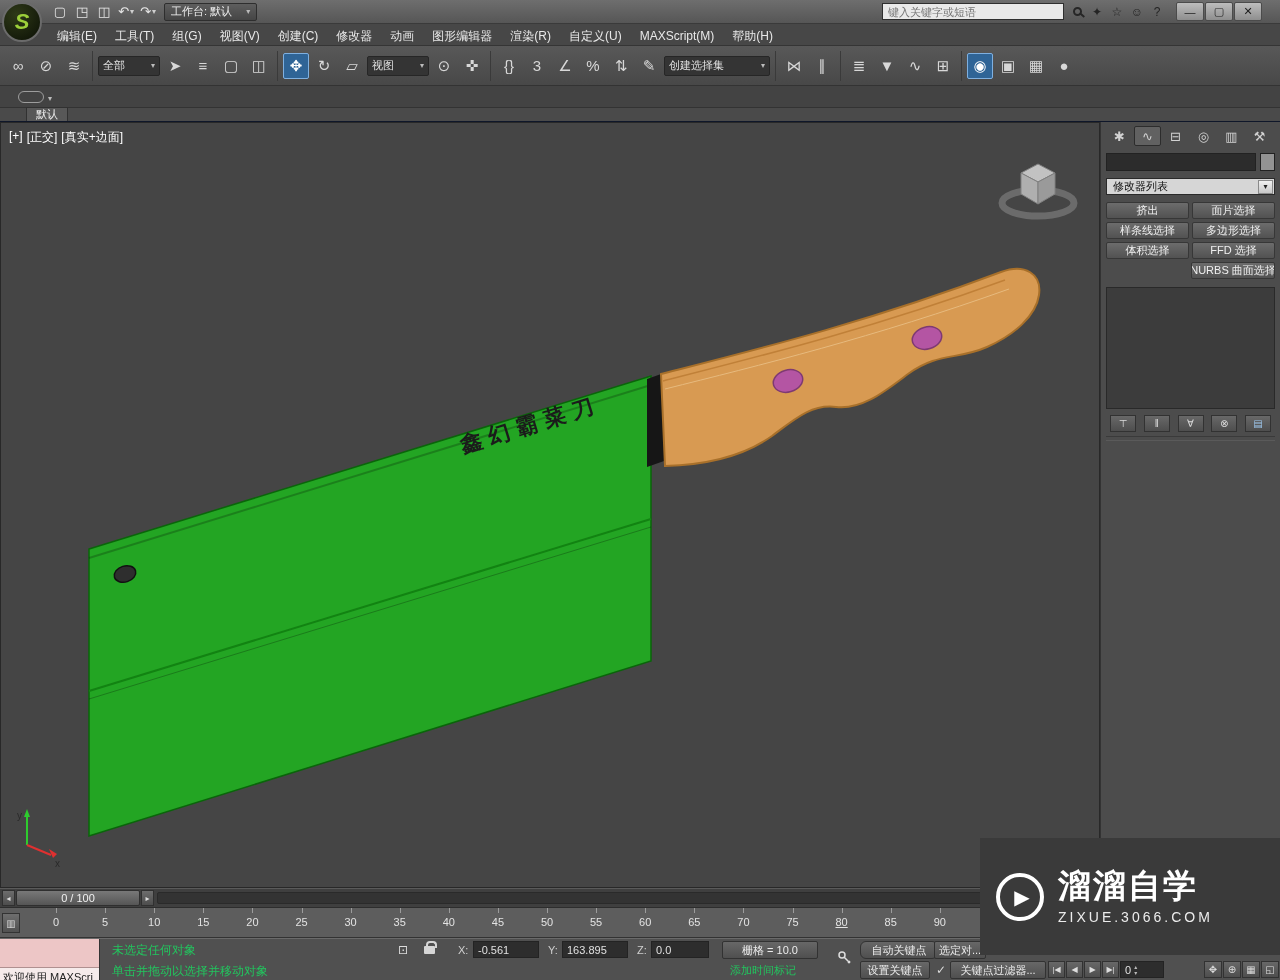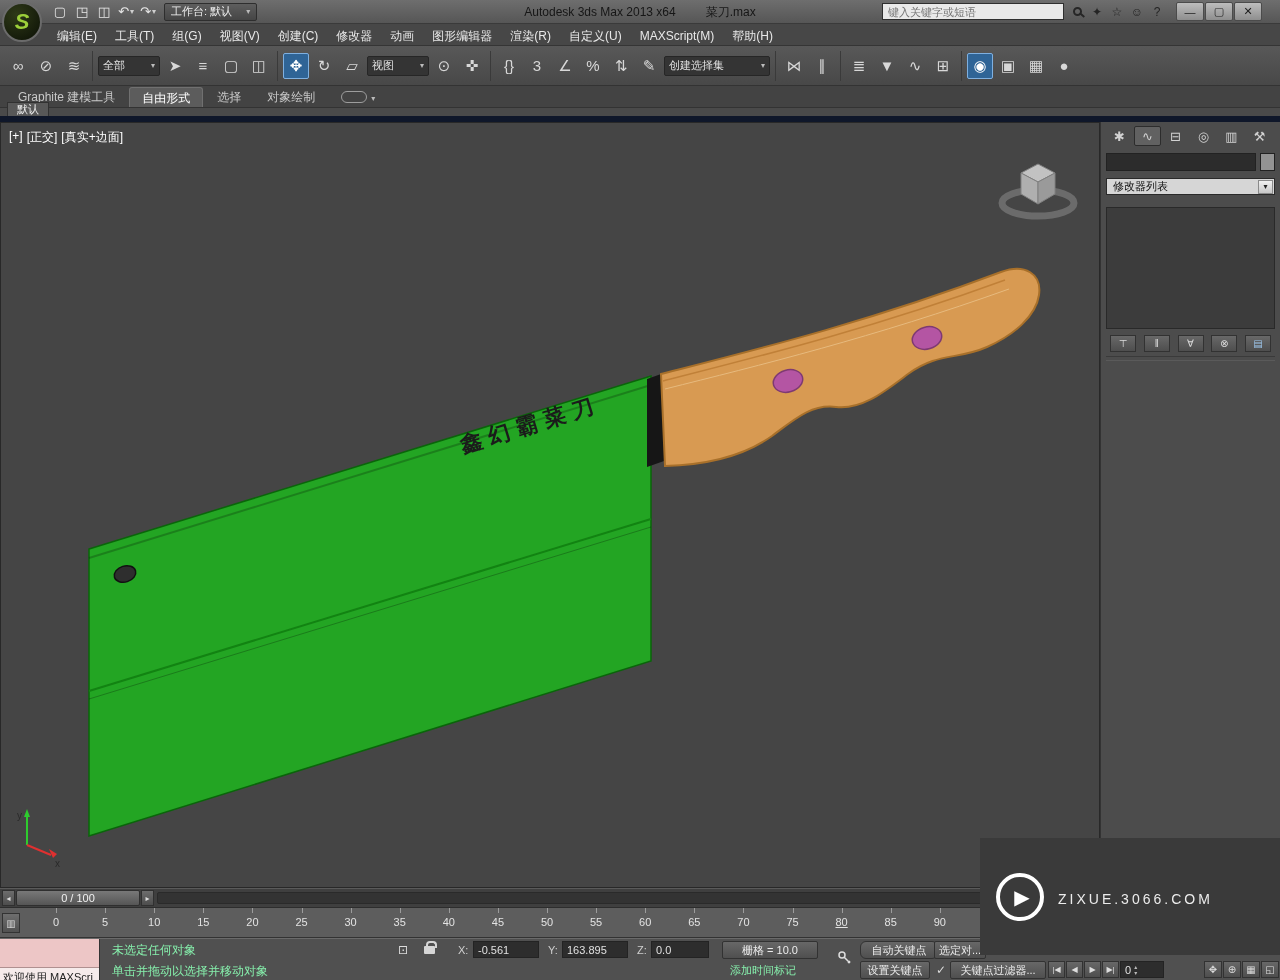--- a/index.html
+++ b/index.html
@@ -37,21 +37,21 @@
   .tb-sep { width:1px; height:30px; background:#3a3a3a; margin:0 3px; }
   .tb-dd { height:20px; background:#343434; border:1px solid #262626; border-radius:2px; color:#e0e0e0; display:flex; align-items:center; justify-content:space-between; padding:0 4px; font-size:11px; }
   .dd-caret { font-size:8px; color:#bbb; margin-left:4px; }
 
   
   .ribbon { height:22px; background:#434343; border-bottom:1px solid #333; display:flex; align-items:flex-end; padding:0 6px; gap:2px; }
   .ribbon-tab { padding:2px 12px; font-size:12px; color:#c9c9c9; height:20px; }
   .ribbon-tab.active { background:#5c5c5c; color:#fff; border:1px solid #707070; border-bottom:none; border-radius:3px 3px 0 0; }
   .pill { width:26px; height:12px; border:1px solid #9d9d9d; border-radius:7px; margin:0 2px 4px 12px; }
   .pill-caret { font-size:8px; color:#bbb; margin-bottom:4px; }
-  .ribbon-sub { height:14px; background:#4a4a4a; border-bottom:6px solid #0f172a; display:flex; align-items:flex-end; padding-left:7px; }
+  .ribbon-sub { height:14px; background:#4a4a4a; border-bottom:1px solid #0f172a; display:flex; align-items:flex-end; padding-left:26px; }
   .default-tab { font-size:11px; color:#eee; background:#585858; border:1px solid #313131; border-bottom:none; padding:0 9px; height:14px; line-height:13px; }
 
   
   .main { position:relative; height:816px; display:flex; background:#4a4a4a; }
   .vp-col { width:1100px; display:flex; flex-direction:column; }
   .viewport { position:relative; height:766px; background:#454545; border:1px solid #282828; overflow:hidden; }
   .vp-label { position:absolute; left:8px; top:6px; z-index:3; display:flex; gap:4px; color:#fff; font-size:12px; }
   .vp-svg { position:absolute; left:0; top:0; }
 
   
@@ -84,21 +84,21 @@
   .stack-tools { display:flex; justify-content:space-between; padding:2px 4px 4px; border-bottom:1px solid #3a3a3a; }
   .st-btn { width:26px; height:17px; background:linear-gradient(#686868,#4e4e4e); border:1px solid #323232; color:#ddd; font-size:10px; display:flex; align-items:center; justify-content:center; }
   .st-btn.accent { color:#9ec7ee; }
   .rollout-area { flex:1; margin-top:3px; border-top:1px solid #5a5a5a; }
 
   
   .statusbar { position:relative; height:42px; background:#505050; border-top:1px solid #6a6a6a; }
   .listener { position:absolute; left:0; top:0; width:100px; height:56px; display:flex; flex-direction:column; border-right:1px solid #333; }
   .listener .pink { flex:1; background:#edc6c6; border-bottom:1px solid #b09090; }
   .listener .white { flex:1; background:#f6ebeb; color:#222; font-size:11px; line-height:19px; padding:0 3px; white-space:nowrap; overflow:hidden; }
-  .sb-text { position:absolute; color:#86efac; font-size:12px; white-space:nowrap; }
+  .sb-text { position:absolute; color:#22c55e; font-size:12px; white-space:nowrap; }
   .sb-label { position:absolute; color:#cfcfcf; font-size:11px; }
   .sb-field { position:absolute; height:17px; background:#2d2d2d; border:1px solid #232323; color:#e0e0e0; font-size:11px; display:flex; align-items:center; padding:0 4px; }
   .sb-btn { position:absolute; height:18px; background:linear-gradient(#676767,#4f4f4f); border:1px solid #323232; border-radius:2px; color:#ececec; font-size:11px; display:flex; align-items:center; justify-content:center; white-space:nowrap; overflow:hidden; }
   .sb-ico { position:absolute; width:18px; height:18px; display:flex; align-items:center; justify-content:center; color:#ddd; font-size:12px; }
   .lock-icon { position:relative; width:11px; height:8px; background:#d6d6d6; border-radius:1px; display:inline-block; }
   .lock-icon::before { content:""; position:absolute; top:-5px; left:2px; width:7px; height:5px; border:2px solid #d6d6d6; border-bottom:none; border-radius:4px 4px 0 0; }
   .spin-col { display:flex; flex-direction:column; justify-content:center; font-size:6px; color:#bbb; line-height:6px; margin-left:3px; }
 
   
   .watermark { position:absolute; left:980px; top:838px; width:300px; height:117px; background:#3a3a3a; z-index:40; display:flex; align-items:center; gap:14px; padding-left:16px; }
@@ -116,24 +116,20 @@
     <div class="qat" id="qat">
         <div class="qat-btn">▢</div>
         <div class="qat-btn">◳</div>
         <div class="qat-btn">◫</div>
         <div class="qat-btn">↶<span class="sc">▾</span></div>
         <div class="qat-btn">↷<span class="sc">▾</span></div>
       </div>
     <div class="ws-dd">
       <span>工作台: 默认</span>
       <span class="dd-caret">▾</span>
-    </div>
-    <div class="title-text">
-      <span>Autodesk 3ds Max  2013 x64</span>
-      <span>菜刀.max</span>
     </div>
     <div class="tb-right">
       <input class="search" placeholder="键入关键字或短语" style="">
       <div id="tb-icons" style="display:flex;gap:2px;">
           <div class="tb-ico">
             <span class="mag-icon"></span>
           </div>
           <div class="tb-ico">✦</div>
           <div class="tb-ico">☆</div>
           <div class="tb-ico">☺</div>
@@ -205,26 +201,20 @@
       <div class="tb-btn">∿</div>
       <div class="tb-btn">⊞</div>
       <div class="tb-sep"></div>
       <div class="tb-btn active">◉</div>
       <div class="tb-btn">▣</div>
       <div class="tb-btn">▦</div>
       <div class="tb-btn">●</div>
     </div>
 
   <div class="ribbon">
-    <div id="ribbon-tabs" style="display:flex;align-items:flex-end;gap:2px;">
-        <div class="ribbon-tab">Graphite 建模工具</div>
-        <div class="ribbon-tab active">自由形式</div>
-        <div class="ribbon-tab">选择</div>
-        <div class="ribbon-tab">对象绘制</div>
-      </div>
     <div class="pill"></div>
     <span class="pill-caret">▾</span>
   </div>
   <div class="ribbon-sub">
     <div class="default-tab">默认</div>
   </div>
 
   <div class="main">
     <div class="vp-col">
 
@@ -346,34 +336,53 @@
           <div class="ptab">⚒</div>
         </div>
       <div class="name-row">
         <input class="name-field" style="">
         <div class="color-swatch"></div>
       </div>
       <div class="mod-list">
         <span>修改器列表</span>
         <span class="dd-arrow-btn">▾</span>
       </div>
+      <div id="mod-btns">
+          <div class="mod-row">
+            <div class="mod-btn">挤出</div>
+            <div class="mod-btn">面片选择</div>
+          </div>
+          <div class="mod-row">
+            <div class="mod-btn">样条线选择</div>
+            <div class="mod-btn">多边形选择</div>
+          </div>
+          <div class="mod-row">
+            <div class="mod-btn">体积选择</div>
+            <div class="mod-btn">FFD 选择</div>
+          </div>
+          <div class="mod-row">
+            <div class="mod-spacer"></div>
+            <div class="mod-btn">NURBS 曲面选择</div>
+          </div>
+        </div>
       <div class="stack-box"></div>
       <div class="stack-tools" id="stack-tools">
           <div class="st-btn">⊤</div>
           <div class="st-btn">‖</div>
           <div class="st-btn">∀</div>
           <div class="st-btn">⊗</div>
           <div class="st-btn accent">▤</div>
         </div>
       <div class="rollout-area"></div>
     </div>
 
     <div class="watermark" style="position:absolute; left:980px; top:716px; height:117px;">
       <div class="play-badge">▶</div>
       <div>
+        <div class="wm-brand">溜溜自学</div>
         <div class="wm-site">ZIXUE.3066.COM</div>
       </div>
     </div>
   </div>
 
   <div class="statusbar">
     <div class="listener">
       <div class="pink"></div>
       <div class="white">欢迎使用 MAXScri</div>
     </div>

